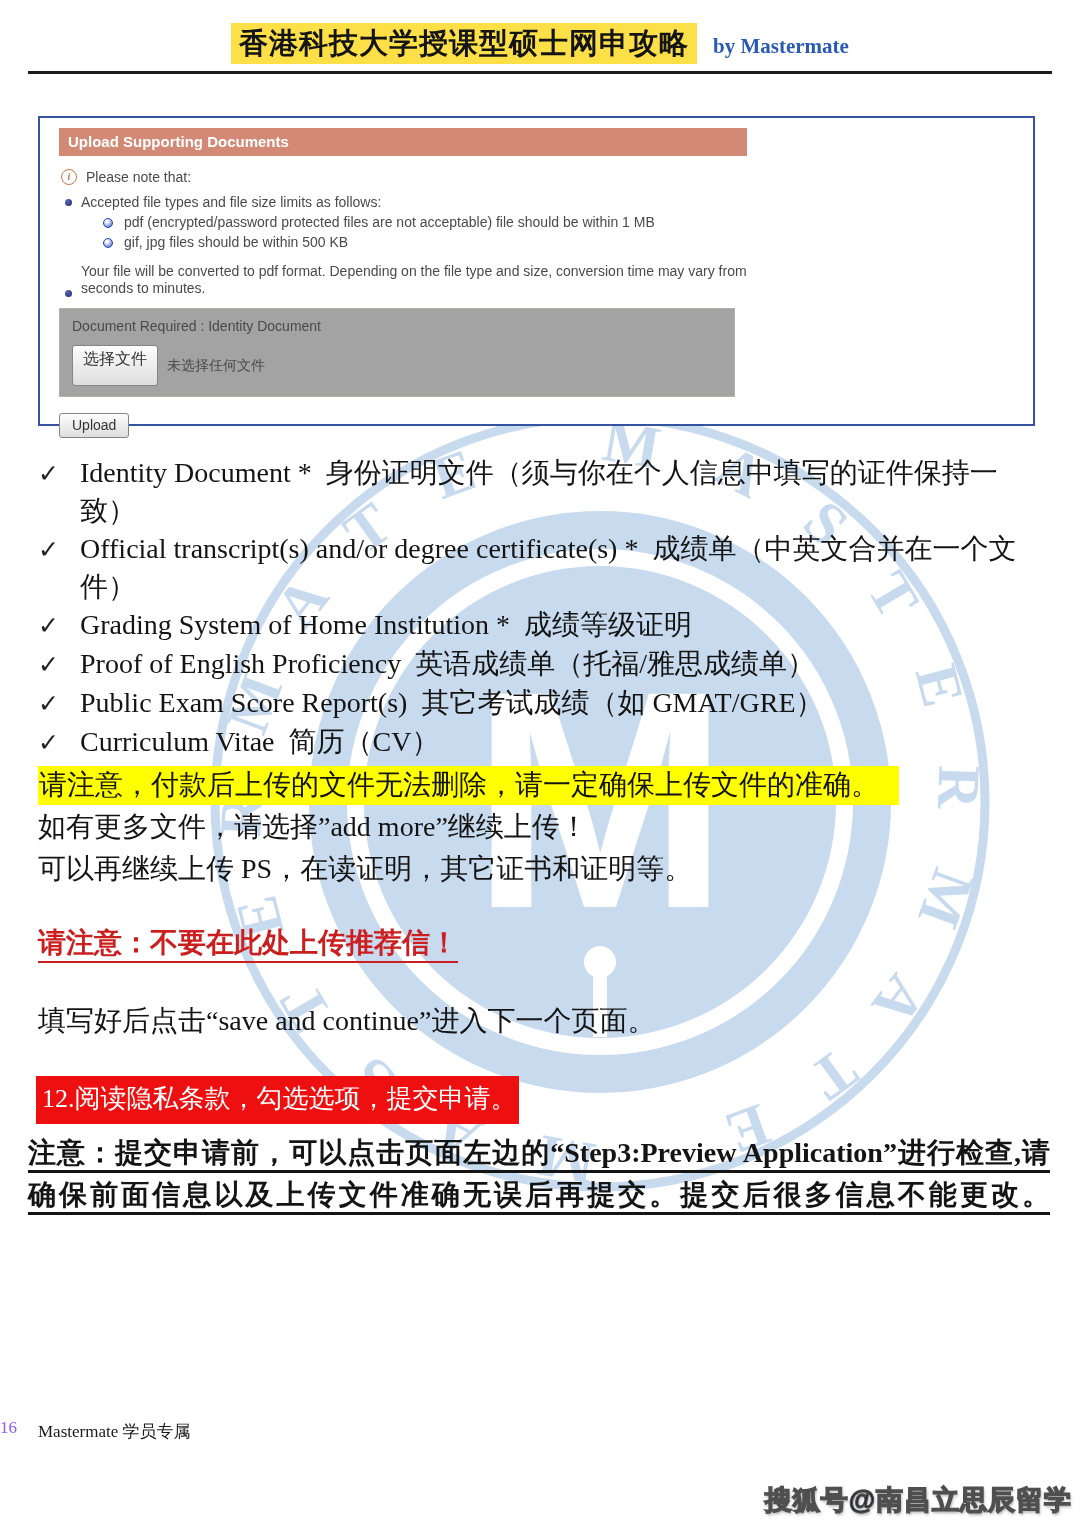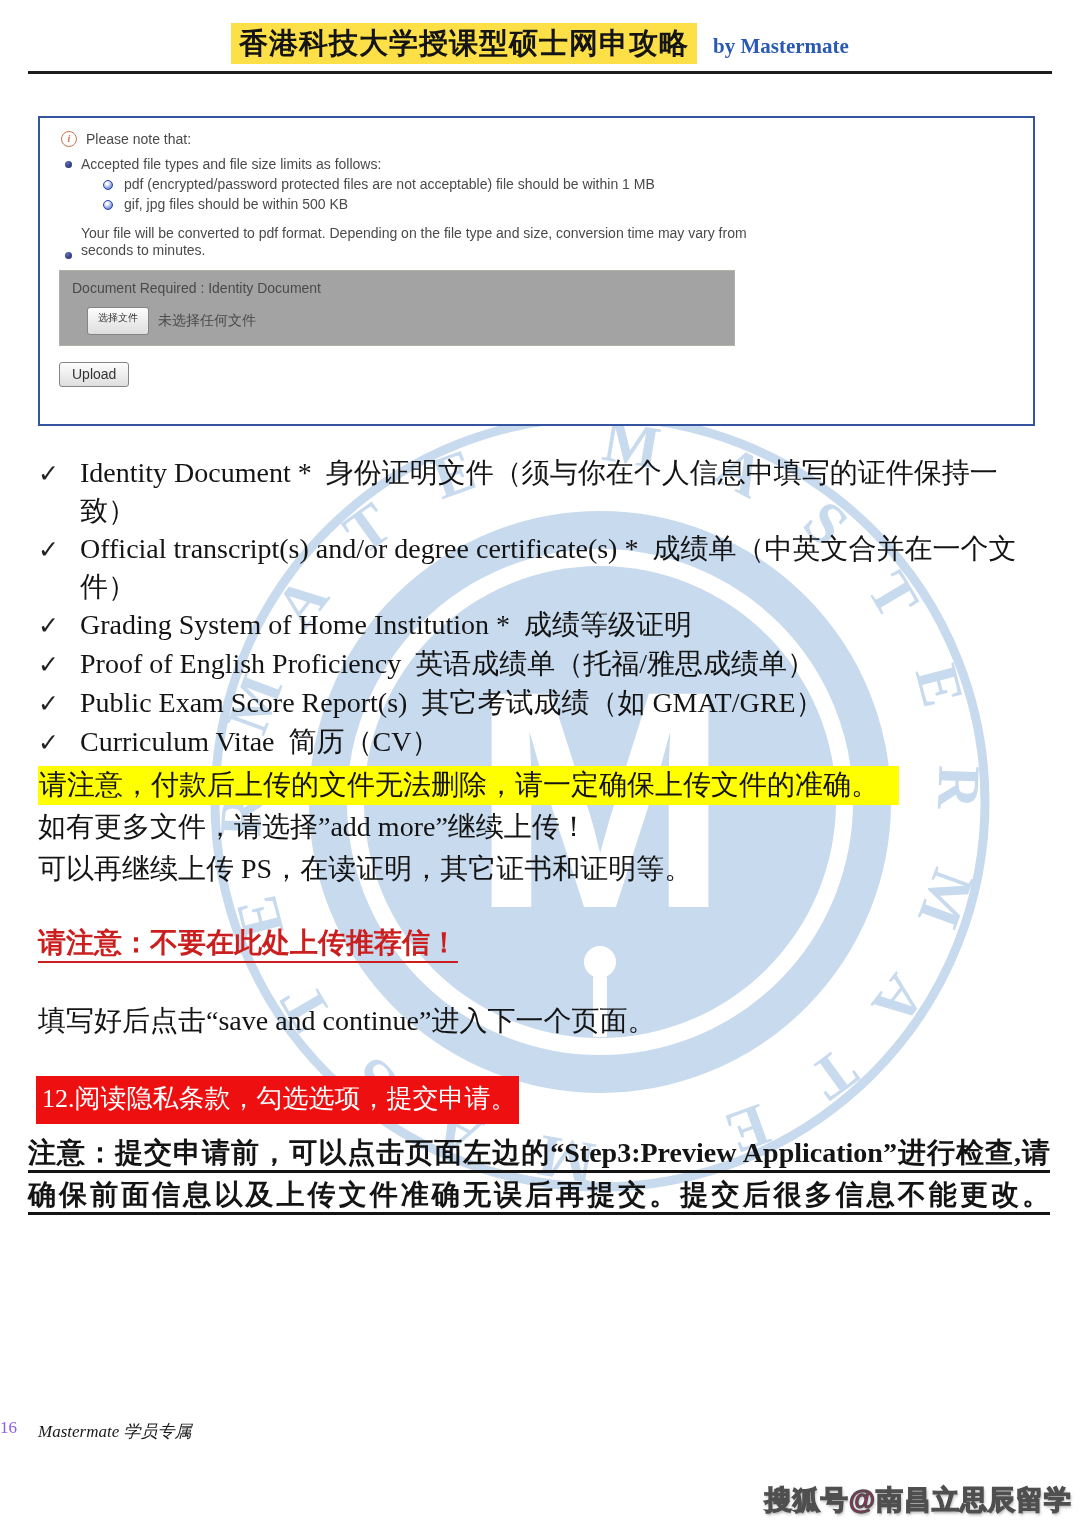--- a/index.html
+++ b/index.html
@@ -59,25 +59,24 @@
         border:1px solid #2746a8;margin:4px 11px 0 0;}
   .b2text{max-width:700px;line-height:17px;}
   .doc-box{
     box-sizing:border-box;margin:11px 0 0 19px;width:676px;
     background:#a3a3a3;border:1px solid #b3afa9;
     padding:9px 12px 10px 12px;
   }
   .file-row{margin-top:11px;display:flex;align-items:center;gap:9px;}
   .btn{
     font-family:"Liberation Sans","DejaVu Sans",sans-serif;
-    font-size:10px;color:#333333;
-    padding:3px 10px 9px;border:1px solid #858585;border-radius:3px;
+    font-size:16px;color:#333333;
+    padding:3px 10px 15px;border:1px solid #858585;border-radius:3px;
     background:linear-gradient(#fdfdfd,#dedede);
     cursor:default;
-    margin-left:15px;
   }
   .upload-btn{margin:16px 0 0 19px;font-size:14px;padding:3px 12px 4px;}
   
   .checklist{list-style:none;margin:28px 36px 0 38px;padding:0;
              font-size:28px;line-height:38px;}
   .checklist li{display:flex;}
   .chk{flex:none;width:42px;font-size:25px;color:#222222;padding-top:1px;}
   .itext{flex:1;}
   .zh{margin-left:14px;}
   
@@ -92,27 +91,27 @@
   .step-heading{
     display:inline-block;background:#ee1010;color:#ffffff;
     font-size:26px;padding:5px 2px 8px 6px;
   }
   .step-detail{
     margin:8px 30px 0 28px;font-size:28px;font-weight:700;line-height:42px;
     text-align:justify;text-align-last:justify;
     text-decoration:underline;text-underline-offset:8px;text-decoration-thickness:2.5px;
   }
   
-  .footer-left{position:absolute;left:38px;top:1420px;font-size:17px;color:#1a1a1a;font-style:italic;}
+  .footer-left{position:absolute;left:38px;top:1420px;font-size:17px;color:#1a1a1a;}
   .footer-page{position:absolute;left:0;right:0;top:1418px;text-align:left;font-size:17px;color:#8b5cf6;}
   .sohu{
     position:absolute;right:8px;top:1482px;
     font-family:"Liberation Sans","DejaVu Sans",sans-serif;
     font-weight:700;font-size:27px;letter-spacing:1px;
-    color:#be185d;-webkit-text-stroke:1.3px #4f4f4f;
+    color:#0f172a;-webkit-text-stroke:1.3px #4f4f4f;
     text-shadow:1px 2px 3px rgba(90,90,90,.55);
   }
 </style>
 </head>
 <body>
 
 <div class="page">
 
   <svg class="watermark" width="800" height="800" viewBox="0 0 800 800" aria-hidden="true">
     <defs>
@@ -130,20 +129,21 @@
   </svg>
 
   <div class="content">
 
     <div class="hdr">
       <span class="hdr-title">香港科技大学授课型硕士网申攻略</span><span class="hdr-byline">by Mastermate</span>
     </div>
     <div class="rule"></div>
 
     <section class="panel">
+      <div class="panel-bar">Upload Supporting Documents</div>
 
       <div class="note-row">
         <span class="info-icon">i</span>
         <span>Please note that:</span>
       </div>
 
       <div class="brow">
         <span class="dot"></span>
         <span>Accepted file types and file size limits as follows:</span>
       </div>

